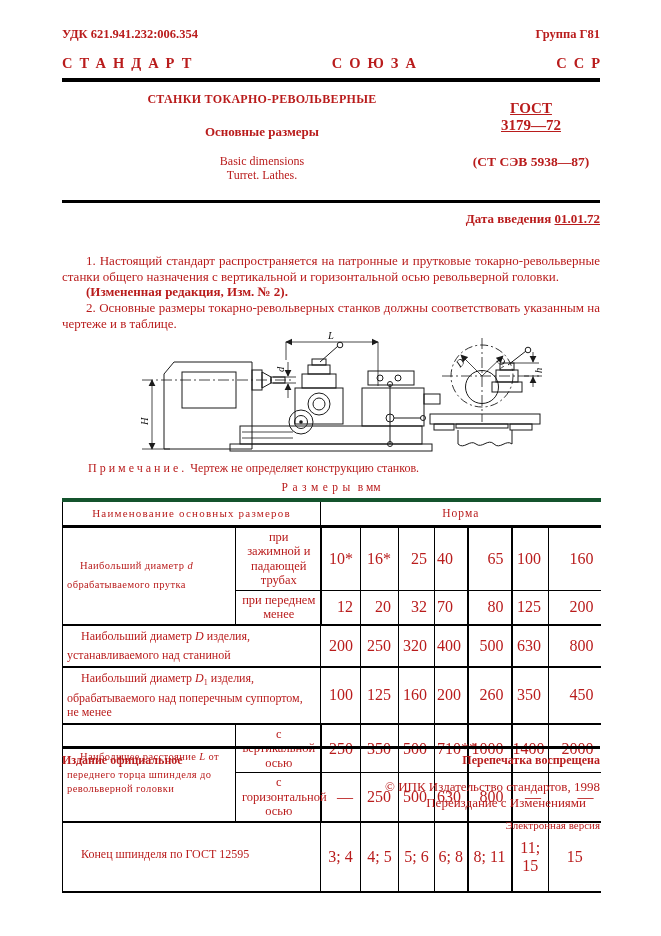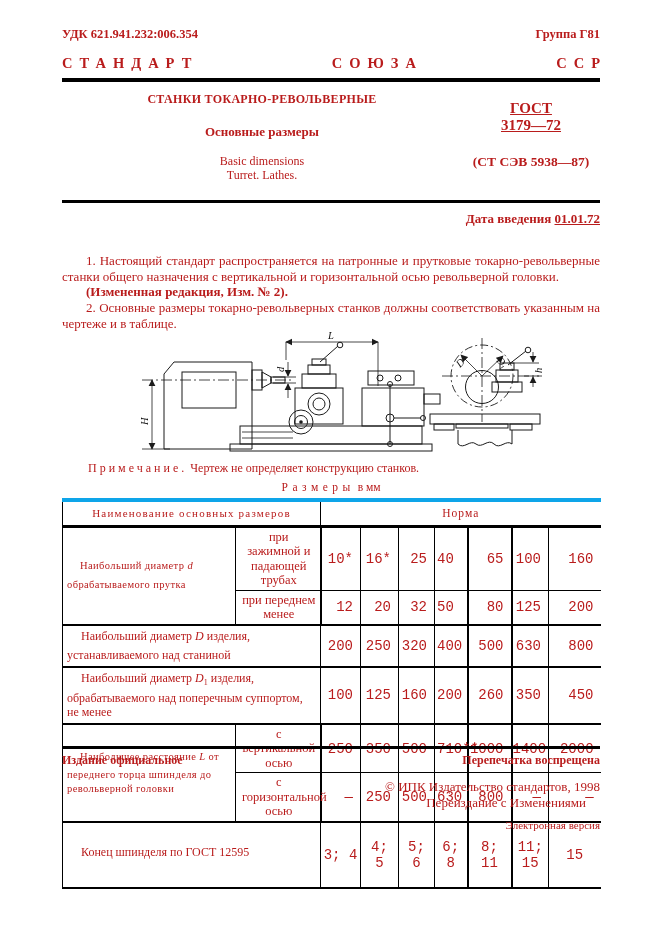--- a/index.html
+++ b/index.html
@@ -49,35 +49,35 @@
             fill:#111;stroke:none;}
   .dwg .sub1{font-size:6.5px;}
   .note-line{top:461px;left:26px;right:0;font-size:12px;}
   .note-line .spaced{letter-spacing:3px;}
 
   
   .units-line{top:481px;left:0;right:0;text-align:center;font-size:11.5px;}
   .units-line .spaced{letter-spacing:4.5px;}
   .tbl-wrap{top:498px;left:0;}
   table{border-collapse:collapse;table-layout:fixed;width:538px;
-        border-top:4px solid #0ea5e9;border-bottom:2.5px solid #000;border-left:1px solid #000;}
+        border-top:4px solid #14532d;border-bottom:2.5px solid #000;border-left:1px solid #000;}
   td{border:1px solid #000;vertical-align:middle;padding:0;}
   td.c7{border-right:none;}
   tr.thead td{border-bottom:3px solid #000;font-size:11px;text-align:center;}
   tr.thead .hname{letter-spacing:1.2px;}
   tr.thead .hnorm{letter-spacing:1px;font-size:11.5px;}
   tr.r2 td,tr.r3 td,tr.r4 td,tr.r6 td{border-bottom:2px solid #000;}
   td.rowspan-cell{border-bottom:2px solid #000;}
   td.c4,td.c5{border-right:2.5px solid #000;}
   td.qual{border-right:2px solid #000;font-size:12.5px;line-height:14.5px;
           text-align:center;padding:2px 4px 2px 6px;}
   td.name-small{font-size:10.5px;letter-spacing:0.4px;line-height:14px;
                 padding:2px 4px;text-indent:13px;}
   td.name-full{font-size:12px;line-height:14.5px;padding:3px 4px;text-indent:14px;}
-  td.val{font-size:14px;text-align:right;padding-right:7px;font-family:Liberation Mono, monospace;}
+  td.val{font-size:16px;text-align:right;padding-right:7px;}
   td.val.c4{text-align:left;padding-left:2px;padding-right:0;}
   tr.r7 td.val{text-align:center;padding:16px 2px;}
   .sym{font-style:italic;}
   sub{font-size:8px;}
   tr.thead{height:26px;}  tr.r1{height:31px;} tr.r2{height:29px;}
   tr.r3{height:29px;} tr.r4{height:29px;} tr.r5{height:29px;}
   tr.r6{height:31px;} tr.r7{height:21px;}
 
   
   .footer-row{top:753px;left:0;right:0;display:flex;justify-content:space-between;
@@ -265,21 +265,21 @@
           <td class="val c4">40</td>
           <td class="val c5">65</td>
           <td class="val c6">100</td>
           <td class="val c7">160</td>
         </tr>
         <tr class="r2">
           <td class="qual">при переднем менее</td>
           <td class="val c1">12</td>
           <td class="val c2">20</td>
           <td class="val c3">32</td>
-          <td class="val c4">50</td>
+          <td class="val c4">70</td>
           <td class="val c5">80</td>
           <td class="val c6">125</td>
           <td class="val c7">200</td>
         </tr>
 
         <tr class="r3">
           <td colspan="2" class="name-full">
             <span>Наибольший диаметр </span><i class="sym">D</i><sub></sub><span> изделия, устанавливаемого над станиной</span>
           </td>
           <td class="val c1">200</td>

